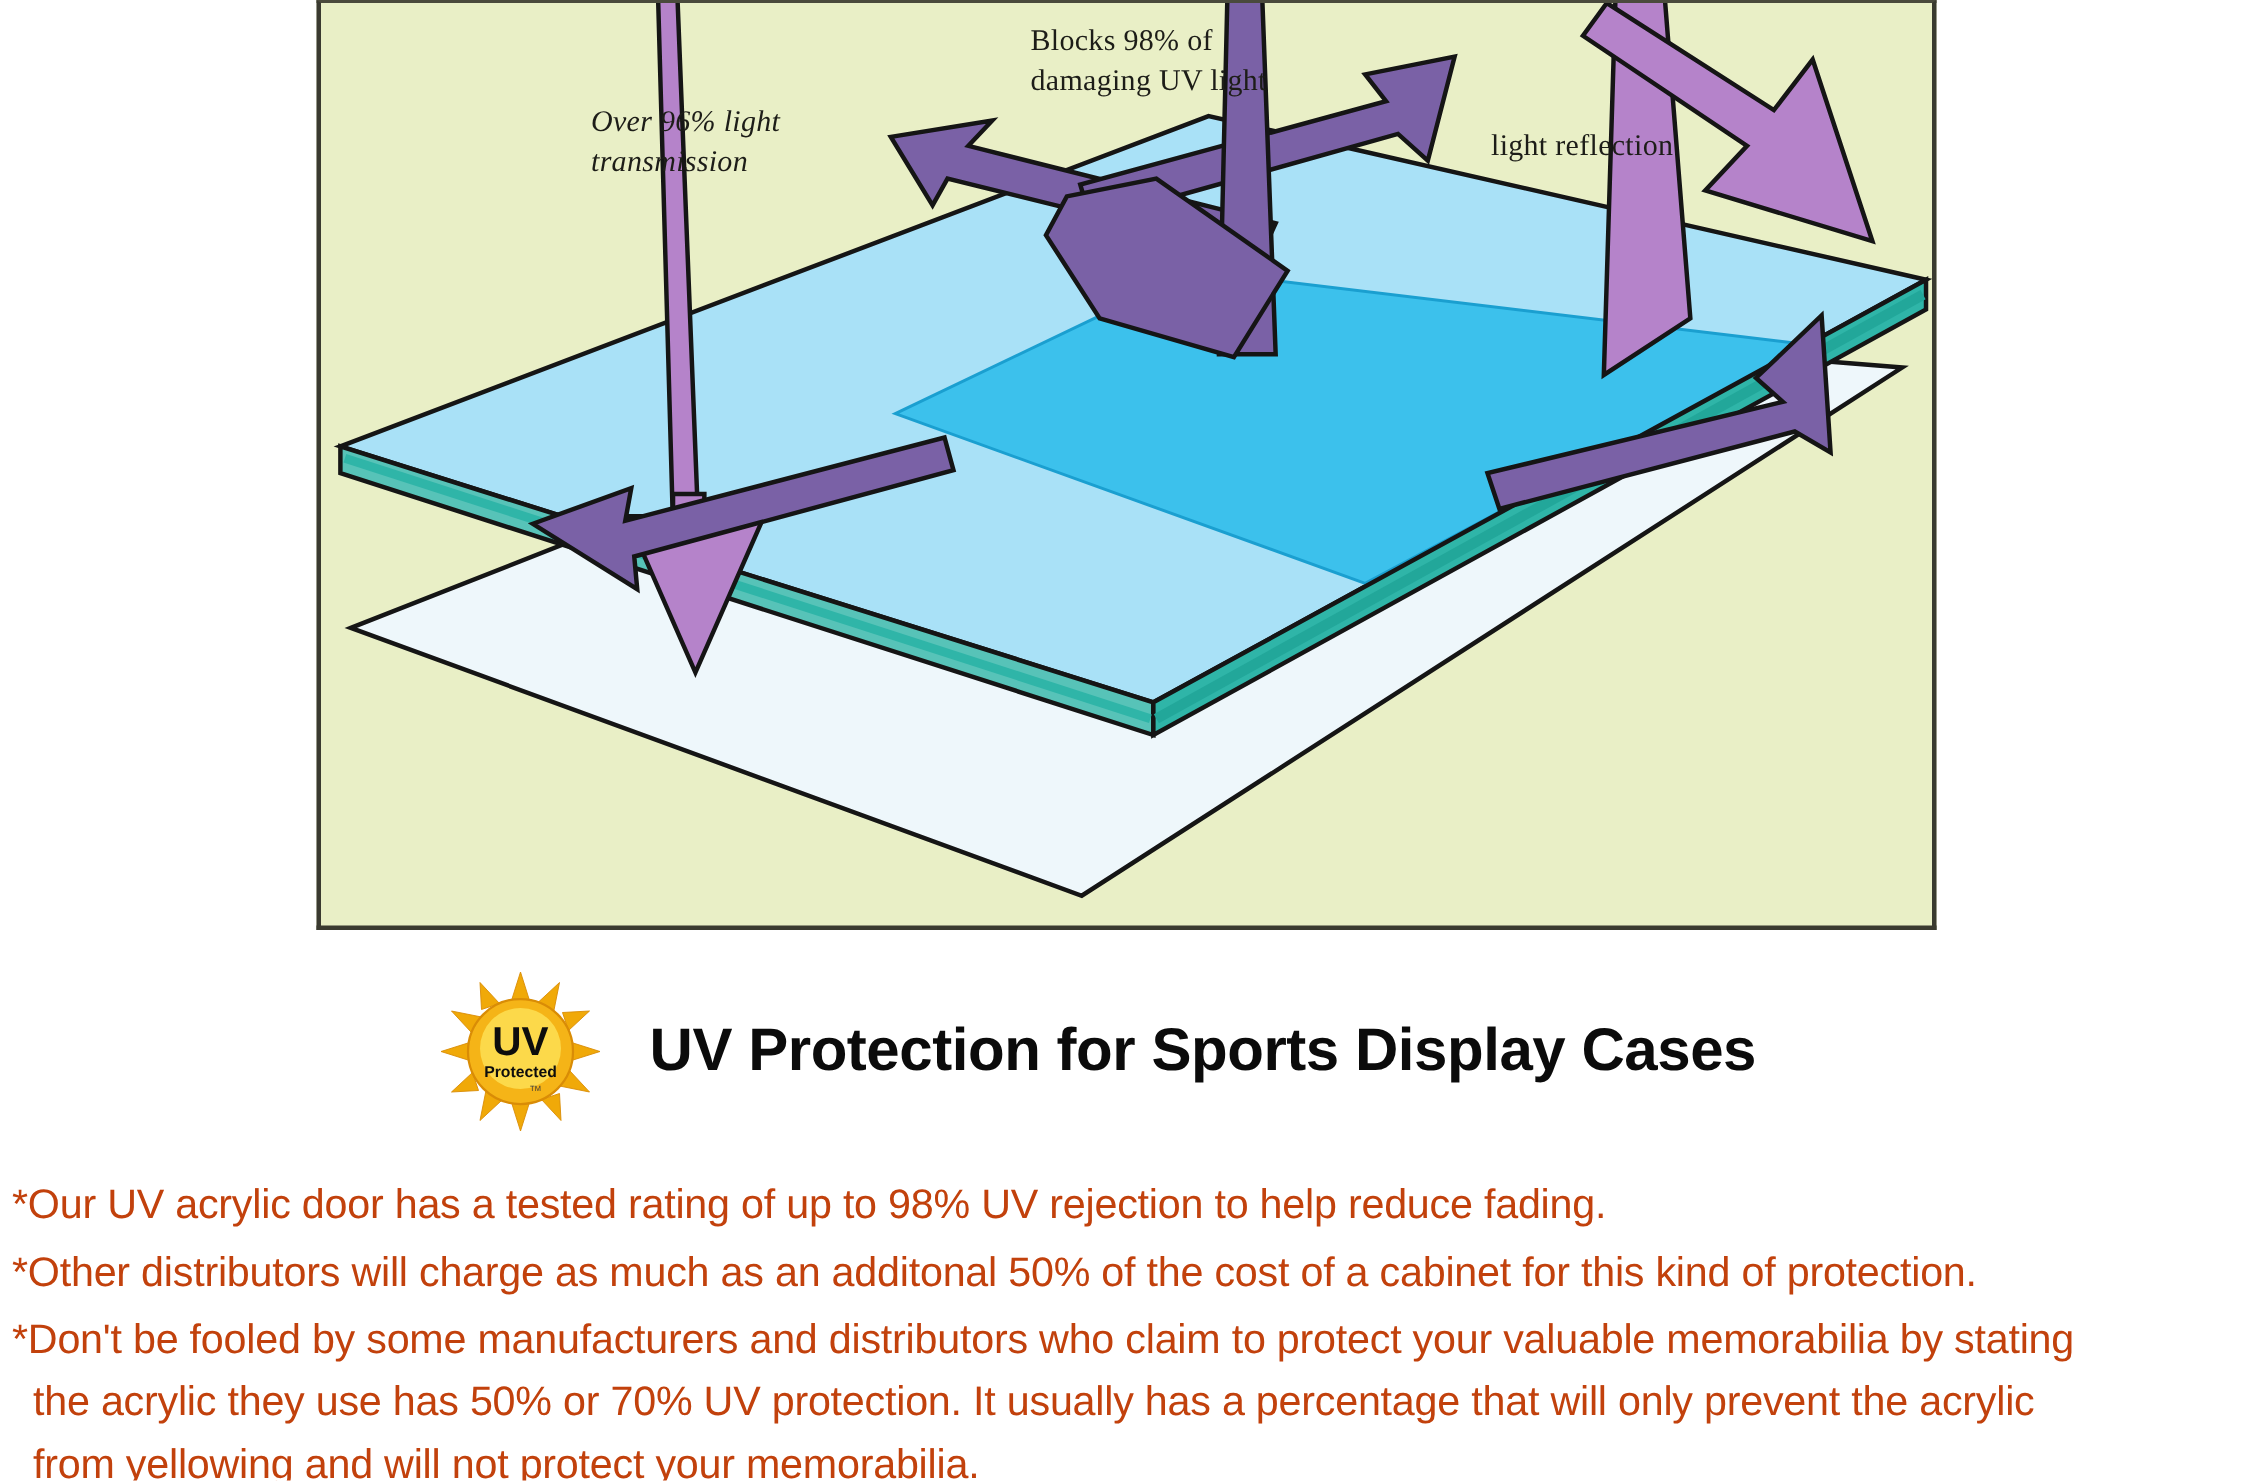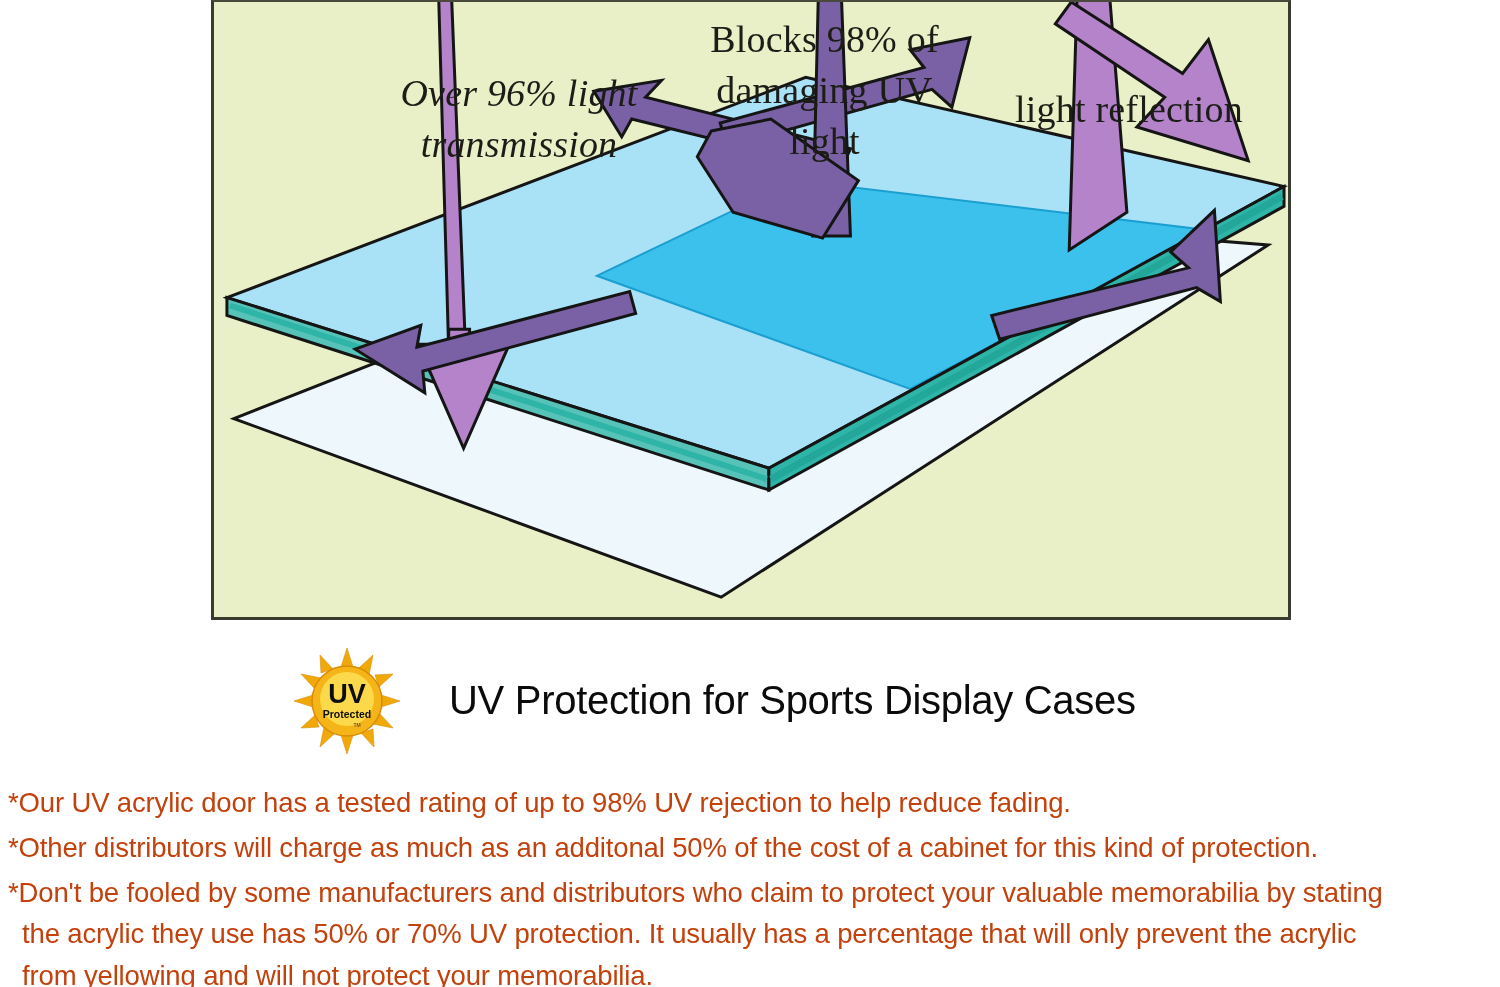--- a/index.html
+++ b/index.html
@@ -35,56 +35,55 @@
     top: 0;
     width: 100%;
     height: 100%;
     display: block;
   }
 
   
   .callout {
     position: absolute;
     font-family: "Liberation Serif", serif;
-    font-size: 38px;
+    font-size: 20px;
     line-height: 1.34;
     color: #1d1d18;
-    text-align: center;
+    text-align: left;
     white-space: pre-line;
     letter-spacing: 0.2px;
   }
   #callout-transmission { left: 180px; top: 66px; width: 250px; font-style: italic; }
   #callout-uv-block     { left: 473px; top: 12px; width: 275px; }
   #callout-reflection   { left: 780px; top: 82px; width: 270px; }
 
   
   #title-row {
     position: absolute;
     left: 293px;
     top: 643px;
     height: 115px;
     display: flex;
     align-items: center;
-    gap: 16px;
+    gap: 32px;
   }
   #uv-badge {
     width: 108px;
     height: 108px;
     position: relative;
     flex: 0 0 auto;
   }
   #uv-badge svg { display: block; width: 108px; height: 108px; }
   #title-text {
     font-family: "Liberation Sans", sans-serif;
-    font-weight: normal;
+    font-weight: bold;
     font-size: 40px;
     color: #0b0b0b;
     letter-spacing: -0.3px;
     white-space: nowrap;
-    margin-left: 32px;
   }
 
   
   #notes {
     position: absolute;
     left: 8px;
     top: 782px;
     width: 1490px;
   }
   .note-para {

